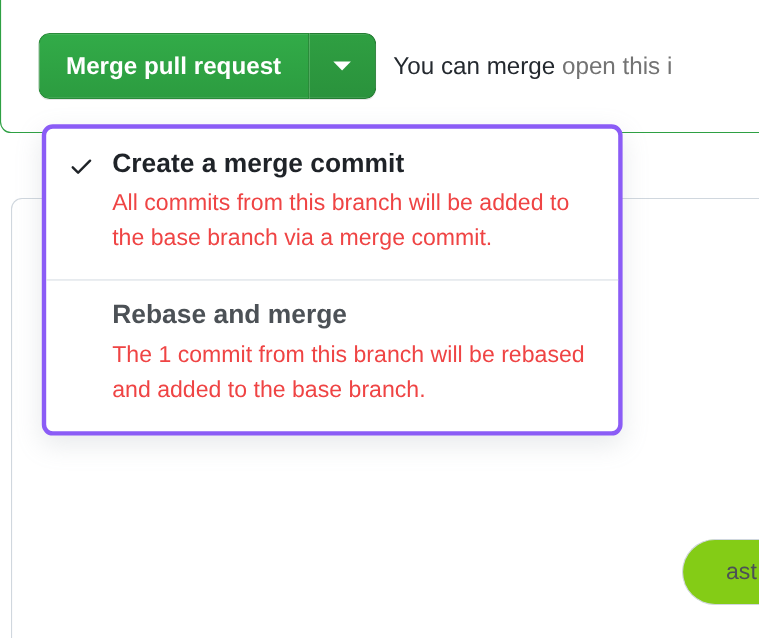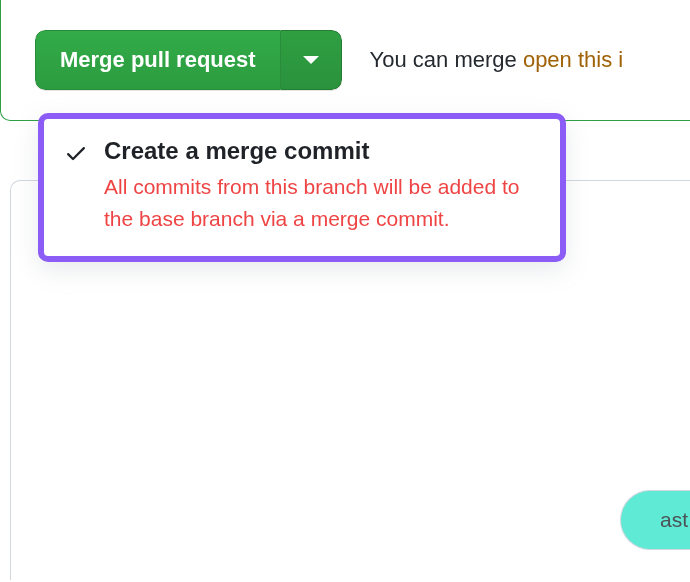--- a/index.html
+++ b/index.html
@@ -12,21 +12,21 @@
       position: relative;
     }
     .merge-section {
       border: 1px solid #2ea043;
       border-top: none;
       border-right: none;
       border-radius: 0 0 0 10px;
       padding: 30px 34px;
       display: flex;
       align-items: center;
-      gap: 28px;
+      gap: 16px;
     }
     .btn-group {
       display: flex;
       border-radius: 10px;
       overflow: hidden;
       box-shadow: 0 1px 0 rgba(0,0,0,0.1);
     }
     .btn-merge {
       background: linear-gradient(#32ab48, #2c9c40);
       border: 1px solid #2a8b3a;
@@ -53,30 +53,30 @@
       border-left: 8px solid transparent;
       border-right: 8px solid transparent;
       border-top: 8px solid #fff;
     }
     .hint-text {
       font-size: 22px;
       color: #24292f;
       white-space: nowrap;
     }
     .hint-text a {
-      color: #a16207;
+      color: #737373;
       text-decoration: none;
     }
     .dropdown {
       position: absolute;
       left: 38px;
       top: 113px;
       width: 528px;
       background: #fff;
-      border: 6px solid #8b5cf6;
+      border: 4px solid #8b5cf6;
       border-radius: 10px;
       box-shadow: 0 8px 24px rgba(140,149,159,0.2);
       z-index: 10;
     }
     .dropdown-item {
       display: flex;
       padding: 18px 20px 22px 20px;
       border-bottom: 1px solid #d8dee4;
       cursor: pointer;
     }
@@ -116,21 +116,21 @@
       border-bottom: none;
       border-radius: 10px 0 0 0;
       z-index: 0;
     }
     .bg-pill {
       position: absolute;
       right: 0;
       top: 490px;
       width: 70px;
       height: 60px;
-      background: #5eead4;
+      background: #84cc16;
       border: 1px solid #d0d7de;
       border-right: none;
       border-radius: 30px 0 0 30px;
       display: flex;
       align-items: center;
       justify-content: flex-end;
       padding-right: 2px;
       font-size: 21px;
       color: #4c5156;
       z-index: 1;
@@ -161,13 +161,20 @@
         <svg width="24" height="24" viewBox="0 0 16 16">
             <path fill="#1f2328" d="M13.78 4.22a.75.75 0 010 1.06l-7.25 7.25a.75.75 0 01-1.06 0L2.22 9.28a.75.75 0 011.06-1.06L6 10.94l6.72-6.72a.75.75 0 011.06 0z"></path>
           </svg>
       </span>
     </div>
     <div class="item-content">
       <div class="item-title">Create a merge commit</div>
       <div class="item-desc">All commits from this branch will be added to the base branch via a merge commit.</div>
     </div>
   </div>
+  <div class="dropdown-item">
+    <div class="check-col"></div>
+    <div class="item-content">
+      <div class="item-title unselected">Rebase and merge</div>
+      <div class="item-desc">The 1 commit from this branch will be rebased and added to the base branch.</div>
+    </div>
+  </div>
 </div>
 
 </body></html>

